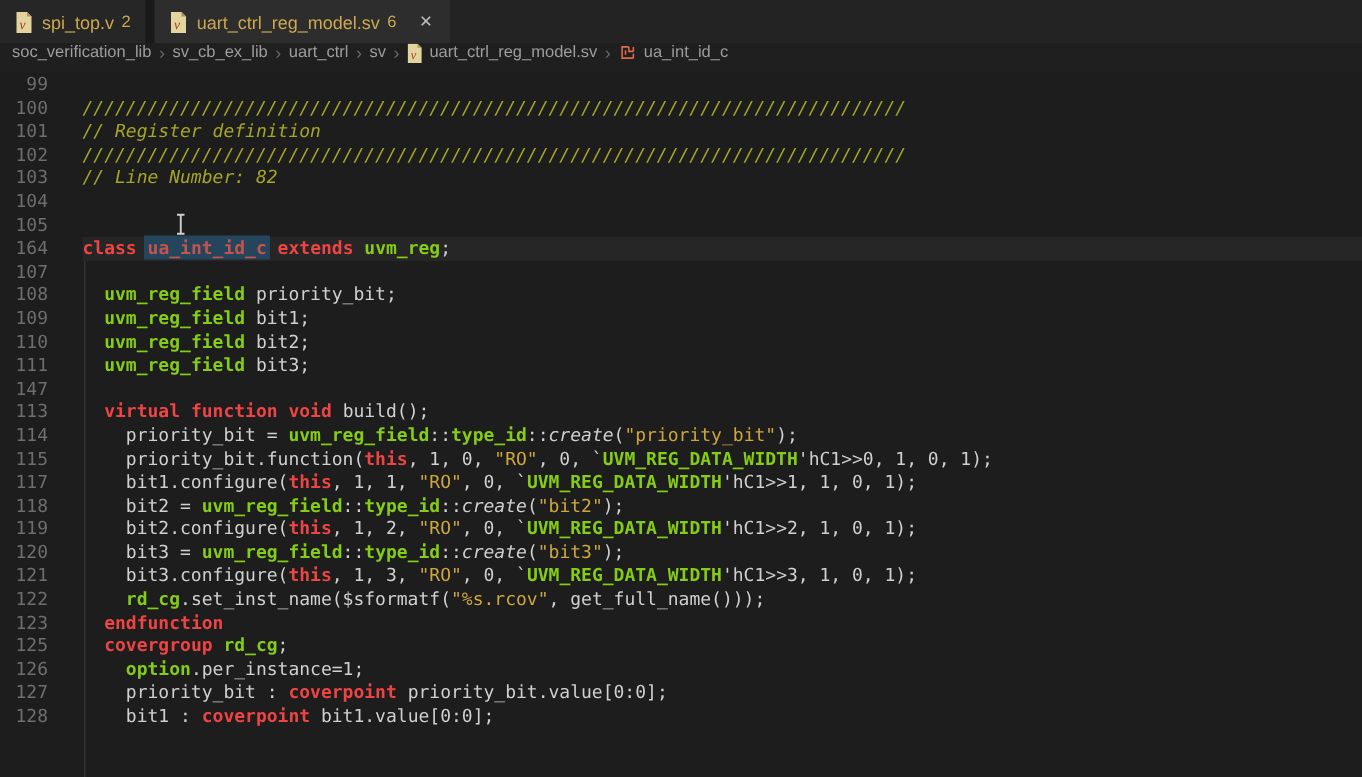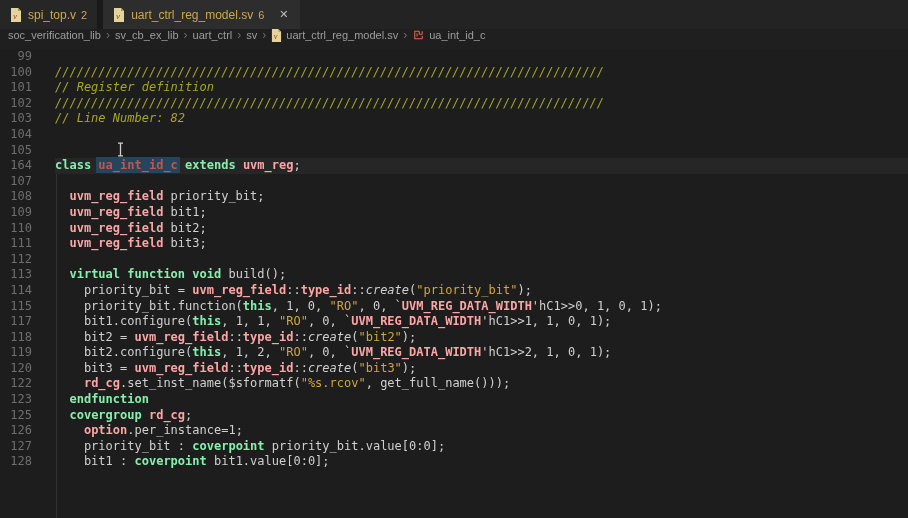--- a/index.html
+++ b/index.html
@@ -26,22 +26,22 @@
 
   
   .editor { position:relative; flex:1 1 auto; background:#1d1d1d; overflow:hidden;
             font-family:"DejaVu Sans Mono","Liberation Mono",monospace; font-size:12px; }
   .code-row { display:flex; height:15.6px; line-height:15.6px; white-space:pre; }
   .gutter { flex:0 0 55px; width:55px; text-align:right; padding-right:23px;
             color:#6e6e6e; font-size:12px; user-select:none; cursor:pointer; }
   .code-text { flex:1 1 auto; white-space:pre; }
   .code-row.current .code-text { background:#262626; }
   .pln  { color:#d0d0d0; }
-  .kw   { color:#86efac; font-weight:bold; }
-  .type { color:#fca5a5; font-weight:bold; }
+  .kw   { color:#ef4444; font-weight:bold; }
+  .type { color:#84cc16; font-weight:bold; }
   .str  { color:#cfa73d; }
   .cmt  { color:#a6a626; font-style:italic; }
   .ital { color:#d0d0d0; font-style:italic; }
   .hlword { color:#c4544c; font-weight:bold; background:#25455c; padding:1px 2px; margin:-1px -2px; }
 
   .indent-guide { position:absolute; left:56px; top:125px; width:1px; height:344px;
                   background:#333333; pointer-events:none; }
   .ibeam { position:absolute; left:116px; top:93px; pointer-events:none; }
 </style>
 </head>
@@ -110,28 +110,29 @@
         <div class="code-row"><span class="gutter">102</span><span class="code-text"><span class="cmt">////////////////////////////////////////////////////////////////////////////</span></span></div>
         <div class="code-row"><span class="gutter">103</span><span class="code-text"><span class="cmt">// Line Number: 82</span></span></div>
         <div class="code-row"><span class="gutter">104</span><span class="code-text"></span></div>
         <div class="code-row"><span class="gutter">105</span><span class="code-text"></span></div>
         <div class="code-row current"><span class="gutter">164</span><span class="code-text"><span class="kw">class</span><span class="pln"> </span><span class="hlword">ua_int_id_c</span><span class="pln"> </span><span class="kw">extends</span><span class="pln"> </span><span class="type">uvm_reg</span><span class="pln">;</span></span></div>
         <div class="code-row"><span class="gutter">107</span><span class="code-text"></span></div>
         <div class="code-row"><span class="gutter">108</span><span class="code-text"><span class="pln">  </span><span class="type">uvm_reg_field</span><span class="pln"> priority_bit;</span></span></div>
         <div class="code-row"><span class="gutter">109</span><span class="code-text"><span class="pln">  </span><span class="type">uvm_reg_field</span><span class="pln"> bit1;</span></span></div>
         <div class="code-row"><span class="gutter">110</span><span class="code-text"><span class="pln">  </span><span class="type">uvm_reg_field</span><span class="pln"> bit2;</span></span></div>
         <div class="code-row"><span class="gutter">111</span><span class="code-text"><span class="pln">  </span><span class="type">uvm_reg_field</span><span class="pln"> bit3;</span></span></div>
-        <div class="code-row"><span class="gutter">112</span><span class="code-text"></span></div>
+        <div class="code-row"><span class="gutter">147</span><span class="code-text"></span></div>
         <div class="code-row"><span class="gutter">113</span><span class="code-text"><span class="pln">  </span><span class="kw">virtual</span><span class="pln"> </span><span class="kw">function</span><span class="pln"> </span><span class="kw">void</span><span class="pln"> build();</span></span></div>
         <div class="code-row"><span class="gutter">114</span><span class="code-text"><span class="pln">    priority_bit = </span><span class="type">uvm_reg_field</span><span class="pln">::</span><span class="type">type_id</span><span class="pln">::</span><span class="ital">create</span><span class="pln">(</span><span class="str">"priority_bit"</span><span class="pln">);</span></span></div>
         <div class="code-row"><span class="gutter">115</span><span class="code-text"><span class="pln">    priority_bit.function(</span><span class="kw">this</span><span class="pln">, 1, 0, </span><span class="str">"RO"</span><span class="pln">, 0, `</span><span class="type">UVM_REG_DATA_WIDTH</span><span class="pln">'hC1&gt;&gt;0, 1, 0, 1);</span></span></div>
         <div class="code-row"><span class="gutter">117</span><span class="code-text"><span class="pln">    bit1.configure(</span><span class="kw">this</span><span class="pln">, 1, 1, </span><span class="str">"RO"</span><span class="pln">, 0, `</span><span class="type">UVM_REG_DATA_WIDTH</span><span class="pln">'hC1&gt;&gt;1, 1, 0, 1);</span></span></div>
         <div class="code-row"><span class="gutter">118</span><span class="code-text"><span class="pln">    bit2 = </span><span class="type">uvm_reg_field</span><span class="pln">::</span><span class="type">type_id</span><span class="pln">::</span><span class="ital">create</span><span class="pln">(</span><span class="str">"bit2"</span><span class="pln">);</span></span></div>
         <div class="code-row"><span class="gutter">119</span><span class="code-text"><span class="pln">    bit2.configure(</span><span class="kw">this</span><span class="pln">, 1, 2, </span><span class="str">"RO"</span><span class="pln">, 0, `</span><span class="type">UVM_REG_DATA_WIDTH</span><span class="pln">'hC1&gt;&gt;2, 1, 0, 1);</span></span></div>
         <div class="code-row"><span class="gutter">120</span><span class="code-text"><span class="pln">    bit3 = </span><span class="type">uvm_reg_field</span><span class="pln">::</span><span class="type">type_id</span><span class="pln">::</span><span class="ital">create</span><span class="pln">(</span><span class="str">"bit3"</span><span class="pln">);</span></span></div>
+        <div class="code-row"><span class="gutter">121</span><span class="code-text"><span class="pln">    bit3.configure(</span><span class="kw">this</span><span class="pln">, 1, 3, </span><span class="str">"RO"</span><span class="pln">, 0, `</span><span class="type">UVM_REG_DATA_WIDTH</span><span class="pln">'hC1&gt;&gt;3, 1, 0, 1);</span></span></div>
         <div class="code-row"><span class="gutter">122</span><span class="code-text"><span class="pln">    </span><span class="type">rd_cg</span><span class="pln">.set_inst_name($sformatf(</span><span class="str">"%s.rcov"</span><span class="pln">, get_full_name()));</span></span></div>
         <div class="code-row"><span class="gutter">123</span><span class="code-text"><span class="pln">  </span><span class="kw">endfunction</span></span></div>
         <div class="code-row"><span class="gutter">125</span><span class="code-text"><span class="pln">  </span><span class="kw">covergroup</span><span class="pln"> </span><span class="type">rd_cg</span><span class="pln">;</span></span></div>
         <div class="code-row"><span class="gutter">126</span><span class="code-text"><span class="pln">    </span><span class="type">option</span><span class="pln">.per_instance=1;</span></span></div>
         <div class="code-row"><span class="gutter">127</span><span class="code-text"><span class="pln">    priority_bit : </span><span class="kw">coverpoint</span><span class="pln"> priority_bit.value[0:0];</span></span></div>
         <div class="code-row"><span class="gutter">128</span><span class="code-text"><span class="pln">    bit1 : </span><span class="kw">coverpoint</span><span class="pln"> bit1.value[0:0];</span></span></div>
       </div>
     <div class="ibeam">
       <svg width="9" height="15" viewBox="0 0 9 15">
         <path d="M2 1.2 h5 M4.5 1.2 v12.6 M2 13.8 h5" stroke="#cfcfcf" stroke-width="1.3" fill="none"></path>

